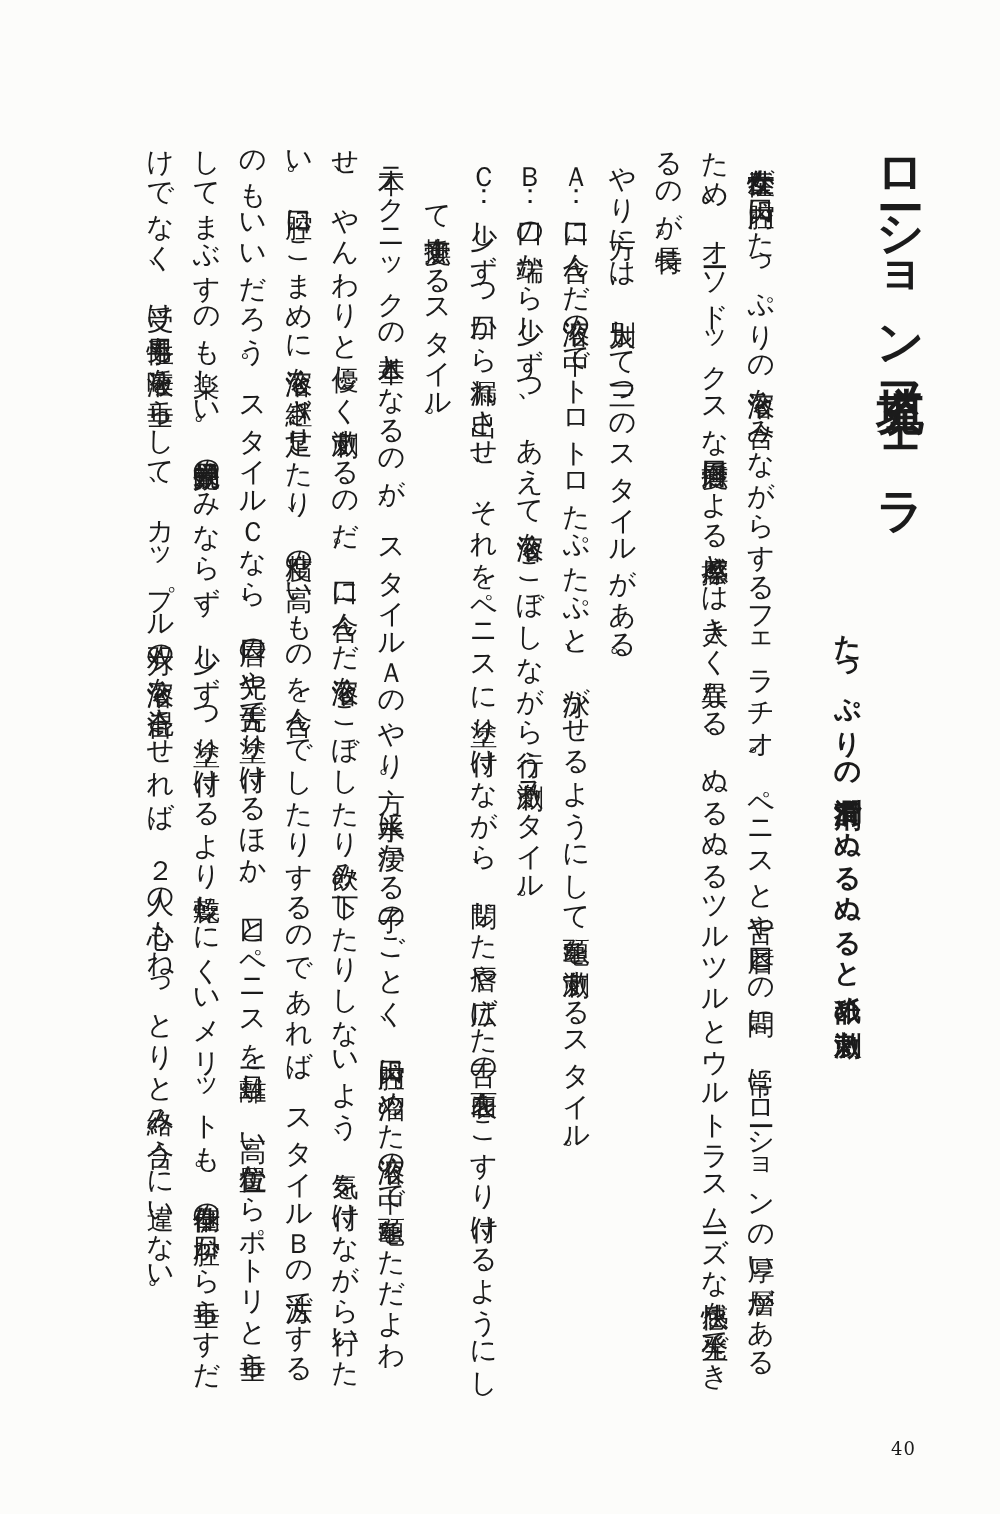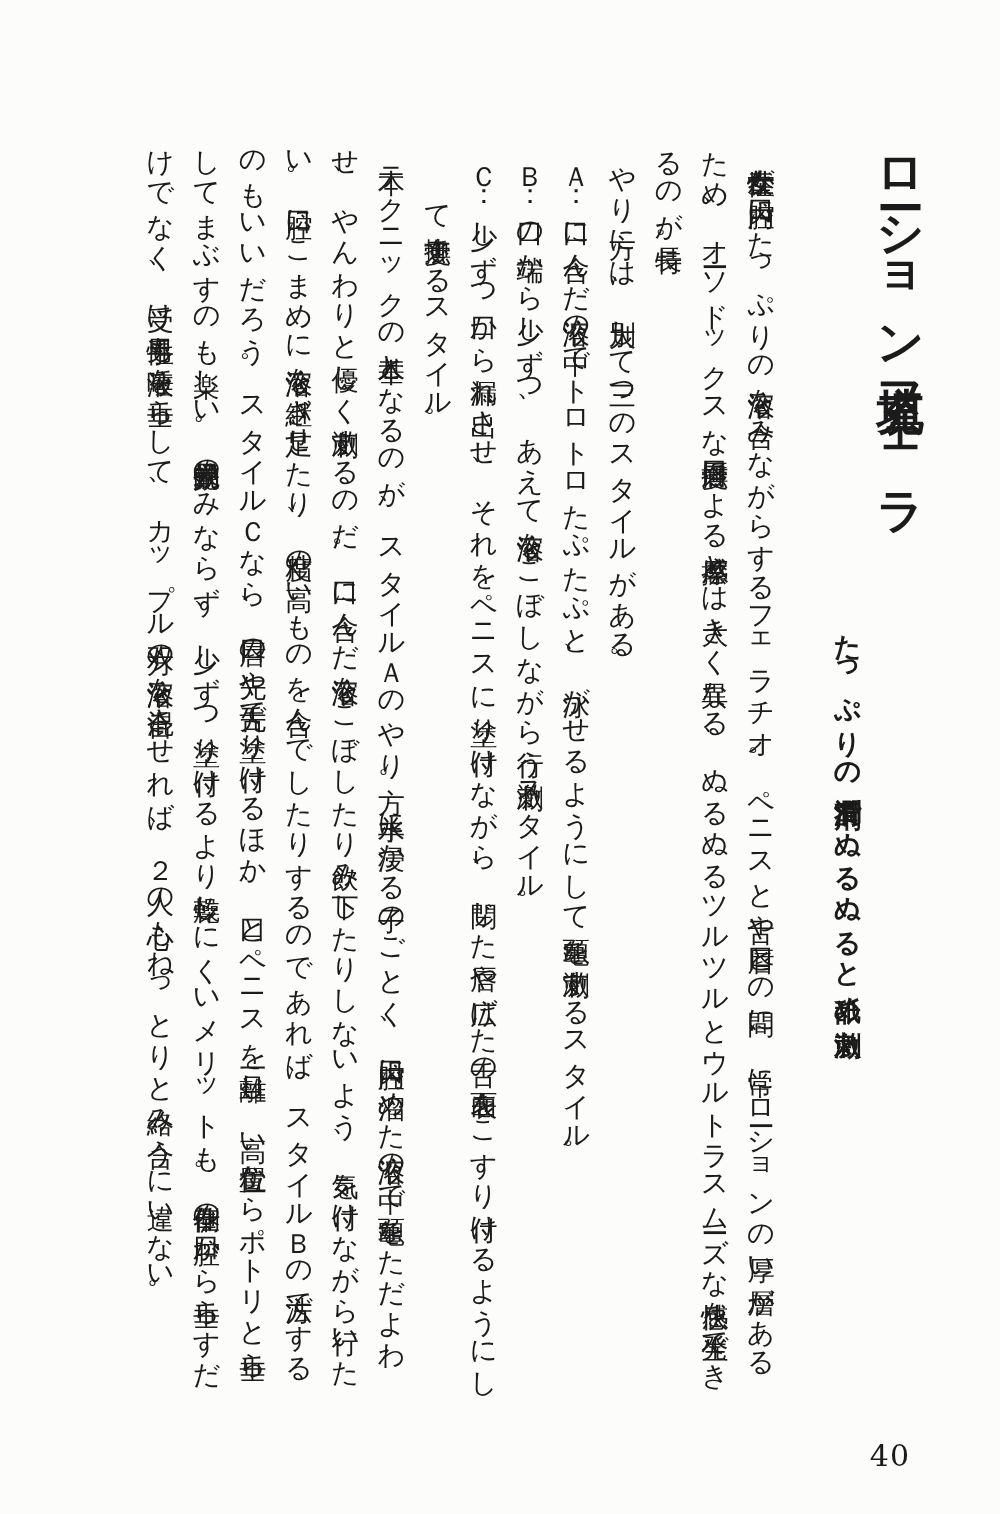--- a/index.html
+++ b/index.html
@@ -51,22 +51,22 @@
   }
   .body-block p { margin: 0; }
   .para { text-indent: 0.6em; }
   .hang {
     padding-top: 2em;
     text-indent: -1.4em;
   }
   .page-num {
     position: absolute;
     top: 1438px;
-    right: 90px;
-    font-size: 30px;
+    right: 84px;
+    font-size: 18px;
     letter-spacing: 1px;
   }
 </style>
 </head>
 <body>
 
 <div class="page">
 
   <div class="title-block">
     <h1 class="page-title">ローション充填フェラ</h1>

